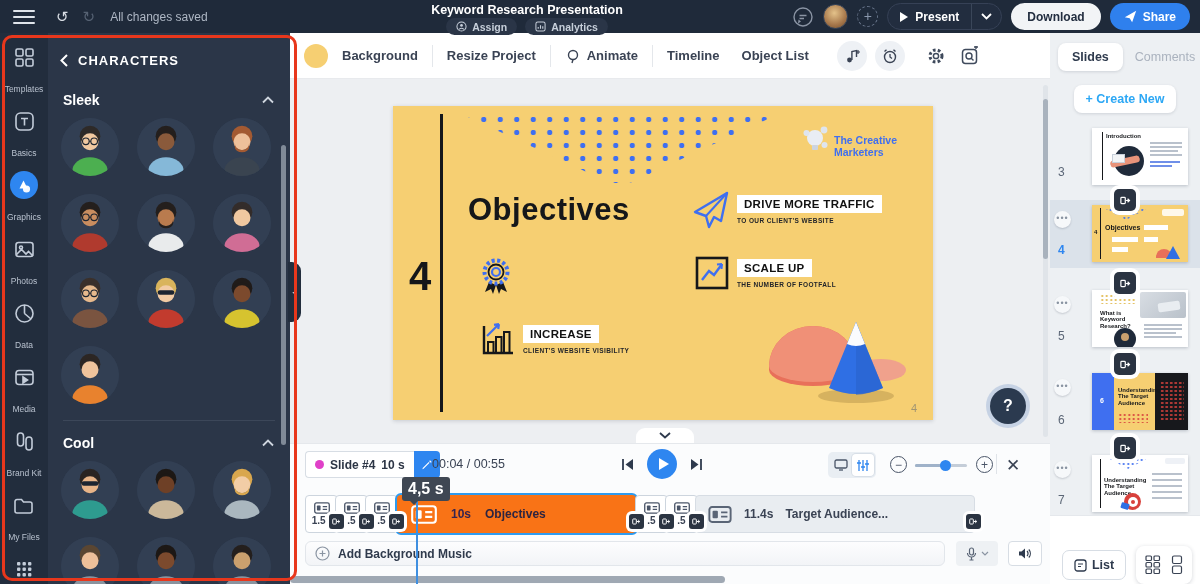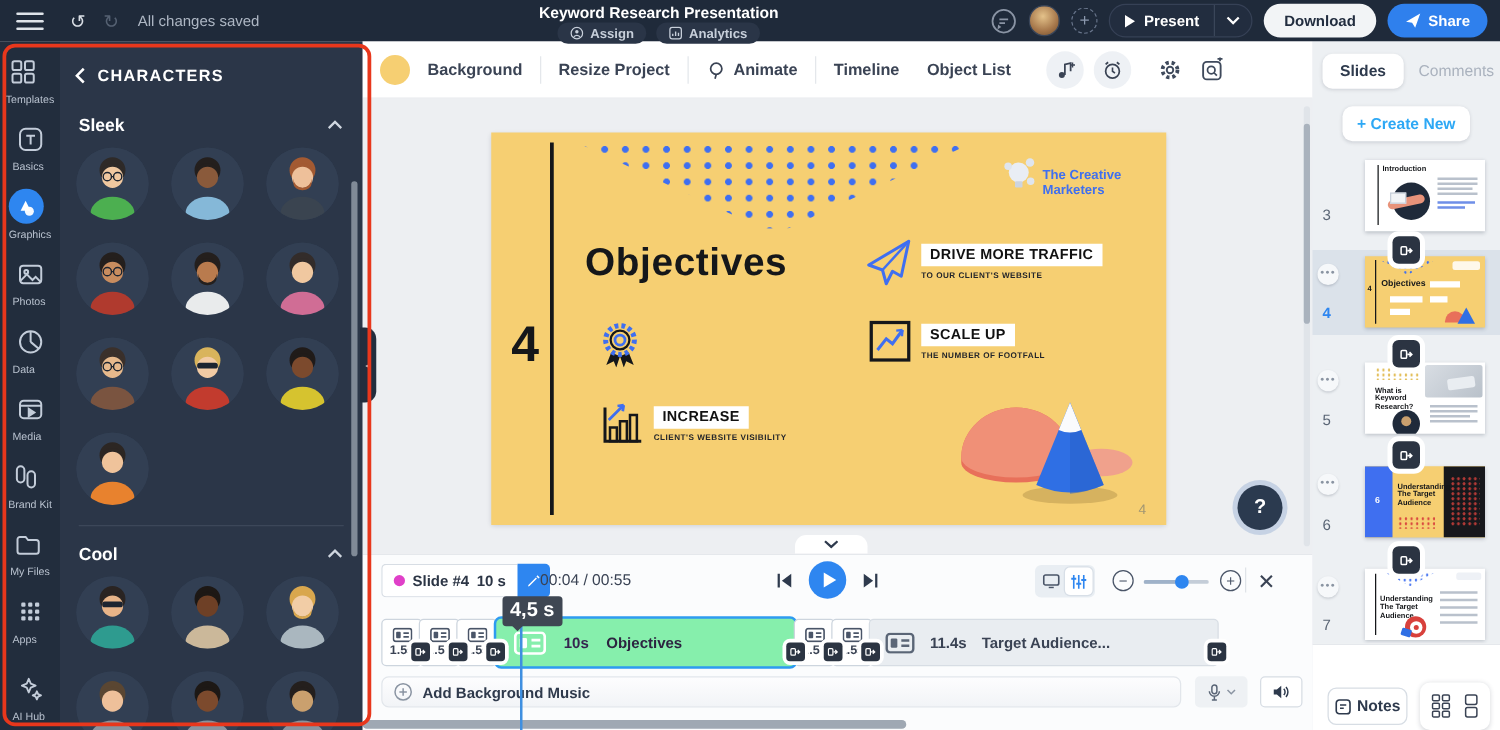--- a/index.html
+++ b/index.html
@@ -25,21 +25,21 @@
   .plus-dash{width:21px;height:21px;border-radius:50%;border:1.5px dashed #67748a;color:#8b98ad;font-size:14px;line-height:18px;text-align:center;cursor:pointer;}
   .present-btn{display:flex;align-items:center;background:#222d3f;border:1px solid #36415ا;border:1px solid #364156;border-radius:16px;height:27px;overflow:hidden;cursor:pointer;}
   .present-main{display:flex;align-items:center;gap:7px;padding:0 12px;color:#fff;font-size:12px;font-weight:bold;}
   .ptri{width:0;height:0;border-left:8px solid #fff;border-top:5px solid transparent;border-bottom:5px solid transparent;}
   .present-chev{border-left:1px solid #3a4659;padding:0 9px;height:100%;display:flex;align-items:center;}
   .btn-light{background:#f2f4f6;color:#222d3f;font-size:12px;font-weight:bold;height:27px;border-radius:16px;display:flex;align-items:center;padding:0 16px;cursor:pointer;}
   .btn-blue{background:#2f80ed;color:#fff;font-size:12px;font-weight:bold;height:27px;border-radius:16px;display:flex;align-items:center;gap:6px;padding:0 14px;cursor:pointer;}
 
   
   #sidebar{position:absolute;left:0;top:33px;width:48px;height:551px;background:#222d3d;display:flex;flex-direction:column;align-items:center;padding:10px 0 6px;z-index:20;}
-  .side-item{display:flex;flex-direction:column;align-items:flex-start;gap:3px;margin-bottom:13px;cursor:pointer;}
+  .side-item{display:flex;flex-direction:column;align-items:center;gap:13px;margin-bottom:13px;cursor:pointer;}
   .side-item .slabel{color:#b9c2cf;font-size:8.5px;}
   .sicon{width:28px;height:28px;display:flex;align-items:center;justify-content:center;border-radius:50%;}
   .side-item.active .sicon{background:#2e86f0;}
   .side-item.bottom{margin-top:auto;margin-bottom:0;}
 
   
   #charpanel{position:absolute;left:48px;top:33px;width:242px;height:551px;background:#2b3648;overflow:hidden;z-index:20;}
   .cp-header{display:flex;align-items:center;gap:10px;color:#fff;font-weight:bold;font-size:13px;letter-spacing:1px;padding:20px 0 0 12px;cursor:pointer;}
   .sec-head{display:flex;align-items:center;justify-content:space-between;padding:0 16px 0 15px;color:#fff;font-weight:bold;font-size:14px;cursor:pointer;}
   .avgrid{display:flex;flex-wrap:wrap;gap:18px;padding:10px 0 0 13px;}
@@ -87,21 +87,21 @@
   .view-toggle{position:absolute;left:538px;top:8px;width:48px;height:26px;background:#e9eef3;border-radius:5px;display:flex;padding:2px;cursor:pointer;}
   .vt-cell{flex:1;display:flex;align-items:center;justify-content:center;border-radius:4px;}
   .vt-cell.on{background:#fff;box-shadow:0 0 0 1px #d8dfe7;}
   .zoomer{position:absolute;top:12px;display:flex;align-items:center;}
   .zcirc{width:17px;height:17px;border-radius:50%;border:1.4px solid #4a5568;color:#4a5568;display:flex;align-items:center;justify-content:center;font-size:12px;cursor:pointer;}
   .tl-x{position:absolute;left:716px;top:11px;font-size:17px;color:#3a4354;cursor:pointer;}
   #track-row{position:absolute;left:15px;top:49px;display:flex;align-items:center;}
   .tblock{display:flex;align-items:center;justify-content:center;cursor:pointer;}
   .tblock.mini{flex-direction:column;width:33px;height:38px;background:#fff;border:1px solid #cdd5de;border-radius:4px;gap:1px;}
   .tblock.mini .tdur{font-size:10px;color:#3a4354;font-weight:bold;}
-  .tblock.main{width:243px;height:42px;background:#86efac;border:2px solid #2e9bf0;border-radius:6px;justify-content:flex-start;gap:14px;padding-left:14px;}
+  .tblock.main{width:243px;height:42px;background:#f97316;border:2px solid #2e9bf0;border-radius:6px;justify-content:flex-start;gap:14px;padding-left:14px;}
   .tblock.main .tdur,.tblock.main .tlabel{font-size:12px;font-weight:bold;color:#35244f;}
   .tblock.main .tlabel{color:#2c2440;}
   .tblock.wide{width:280px;height:38px;background:#e9edf1;border:1px solid #d7dde4;border-radius:4px;justify-content:flex-start;gap:12px;padding-left:12px;}
   .tblock.wide .tdur,.tblock.wide .tlabel{font-size:12px;font-weight:bold;color:#3a4354;}
   .tbadge{width:15px;height:15px;background:#2b3442;border-radius:3px;box-shadow:0 0 0 3px #fff;display:flex;align-items:center;justify-content:center;margin:14px -9px 0 -9px;z-index:3;cursor:pointer;flex:none;}
   #tooltip{position:absolute;left:112px;top:33px;background:#3f4753;color:#fff;font-size:16px;font-weight:bold;border-radius:3px;padding:3px 6px;z-index:6;}
   #tooltip:after{content:"";position:absolute;left:7px;bottom:-4px;border-left:5px solid transparent;border-right:5px solid transparent;border-top:5px solid #3f4753;}
   #playhead{position:absolute;left:126px;top:50px;width:2px;height:91px;background:#3f8fe0;z-index:5;cursor:ew-resize;}
   .music-bar{position:absolute;left:15px;top:97px;width:640px;height:25px;background:linear-gradient(#fdfdfe,#f2f4f7);border:1px solid #e2e6eb;border-radius:6px;display:flex;align-items:center;gap:8px;padding:0 9px;cursor:pointer;}
   .music-bar span{font-size:12px;font-weight:bold;color:#2f3a4c;}
@@ -921,21 +921,21 @@
       <div class="t-greyline" style="right:6px;top:36px;width:30px;"></div>
       <div class="t-greyline" style="right:6px;top:42px;width:30px;"></div>
     </div>
 
     <div class="rp-bottom">
       <div class="notes-btn">
         <svg width="13" height="13" viewBox="0 0 13 13">
             <rect x="1" y="1" width="11" height="11" rx="2.5" fill="none" stroke="#2e3a4d" stroke-width="1.3"></rect>
             <path d="M4 5 h5 M4 7.5 h3" stroke="#2e3a4d" stroke-width="1.2"></path>
           </svg>
-        <span>Notes</span>
+        <span>List</span>
       </div>
       <div class="view-btns">
         <svg width="16" height="20" viewBox="0 0 16 20" style="cursor:pointer">
             <g fill="none" stroke="#3a4354" stroke-width="1.2">
               <rect x="1" y="1" width="5.5" height="4.5" rx="1"></rect>
               <rect x="9" y="1" width="5.5" height="4.5" rx="1"></rect>
               <rect x="1" y="7.5" width="5.5" height="4.5" rx="1"></rect>
               <rect x="9" y="7.5" width="5.5" height="4.5" rx="1"></rect>
               <rect x="1" y="14" width="5.5" height="4.5" rx="1"></rect>
               <rect x="9" y="14" width="5.5" height="4.5" rx="1"></rect>

